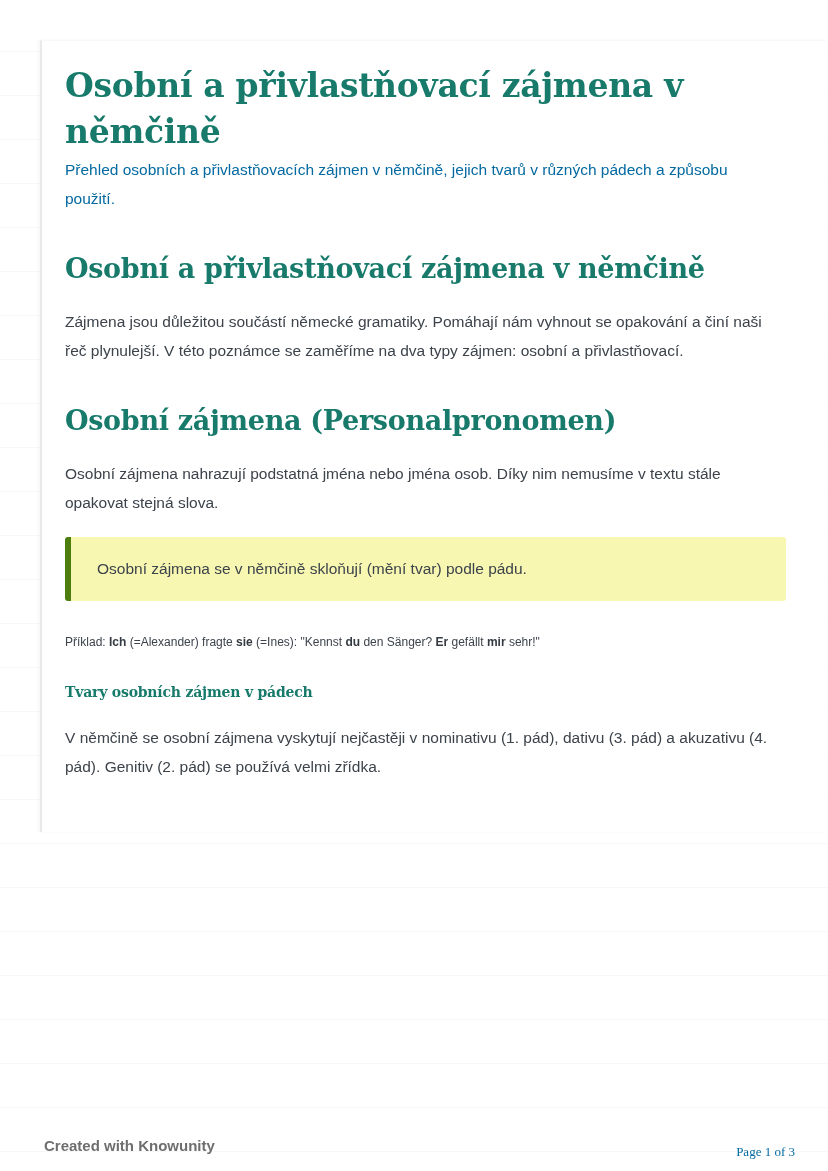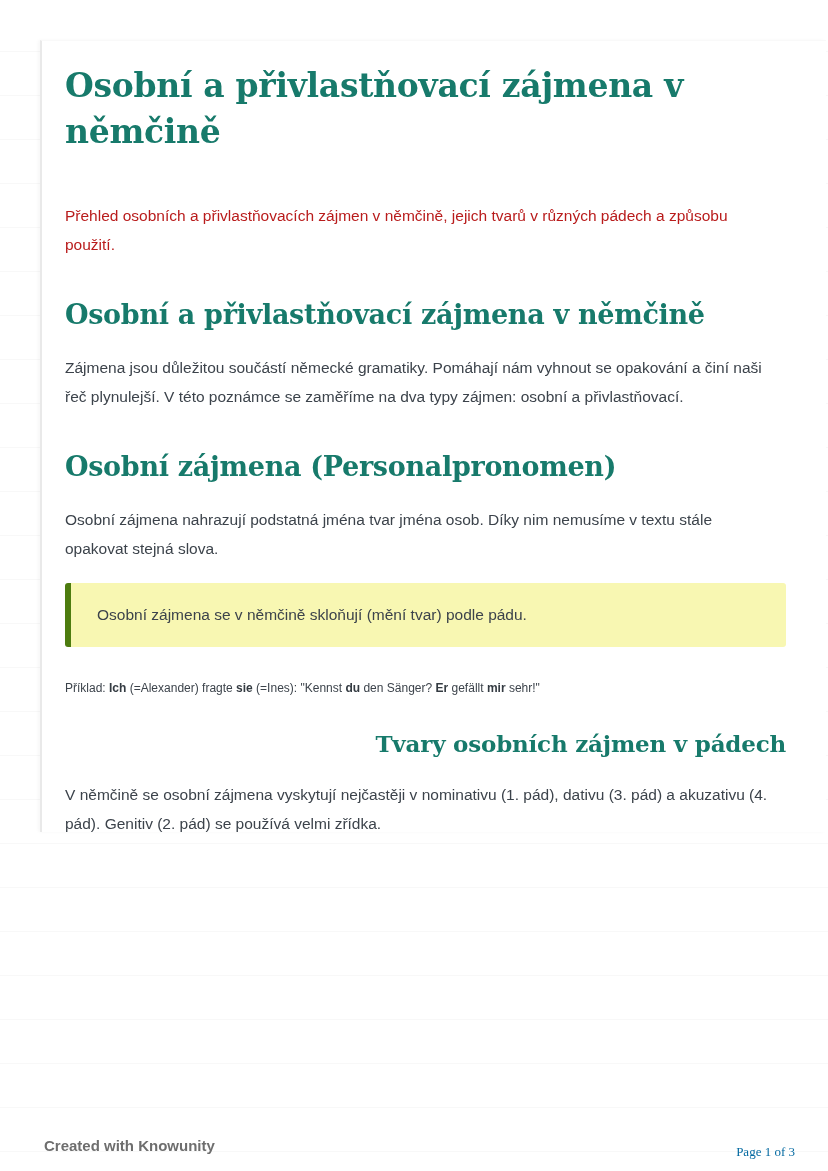--- a/index.html
+++ b/index.html
@@ -45,24 +45,23 @@
     font-family: "DejaVu Serif", serif;
     font-weight: 700;
     font-size: 33px;
     line-height: 1.4;
     letter-spacing: -0.3px;
     color: #177a6b;
     margin: 0 0 0 0;
     max-width: 710px;
   }
   .intro {
-    margin-top: 46px;
     font-size: 15.5px;
     line-height: 29px;
-    color: #b91c1c;
+    color: #0369a1;
     max-width: 712px;
   }
   .h2 {
     font-family: "DejaVu Serif", serif;
     font-weight: 700;
     font-size: 27px;
     letter-spacing: -0.3px;
     color: #177a6b;
     margin-top: 40px;
     max-width: 720px;
@@ -92,25 +91,24 @@
     margin-top: 27px;
     font-size: 12px;
     line-height: 29px;
     color: #3c434b;
     max-width: 712px;
   }
   .example b { font-weight: 700; color: #343b42; }
   .h3 {
     font-family: "DejaVu Serif", serif;
     font-weight: 700;
-    font-size: 23px;
+    font-size: 14px;
     letter-spacing: -0.2px;
     color: #177a6b;
     margin-top: 27px;
-    text-align: right;
   }
   .footer-left {
     position: absolute;
     left: 44px;
     top: 1137px;
     font-family: Liberation Sans, sans-serif;
     font-weight: 700;
     font-size: 15px;
     color: #6e6e6e;
   }
@@ -133,21 +131,21 @@
   <h1 class="main-title">Osobní a přivlastňovací zájmena v němčině</h1>
 
   <div class="intro">Přehled osobních a přivlastňovacích zájmen v němčině, jejich tvarů v různých pádech a způsobu použití.</div>
 
   <h2 class="h2">Osobní a přivlastňovací zájmena v němčině</h2>
 
   <div class="para">Zájmena jsou důležitou součástí německé gramatiky. Pomáhají nám vyhnout se opakování a činí naši řeč plynulejší. V této poznámce se zaměříme na dva typy zájmen: osobní a přivlastňovací.</div>
 
   <h2 class="h2">Osobní zájmena (Personalpronomen)</h2>
 
-  <div class="para">Osobní zájmena nahrazují podstatná jména tvar jména osob. Díky nim nemusíme v textu stále opakovat stejná slova.</div>
+  <div class="para">Osobní zájmena nahrazují podstatná jména nebo jména osob. Díky nim nemusíme v textu stále opakovat stejná slova.</div>
 
   <div class="callout">
     <div class="callout-text">Osobní zájmena se v němčině skloňují (mění tvar) podle pádu.</div>
   </div>
 
   <div class="example">
     <span>Příklad: </span><b>Ich</b><span> (=Alexander) fragte </span><b>sie</b><span> (=Ines): "Kennst </span><b>du</b><span> den Sänger? </span><b>Er</b><span> gefällt </span><b>mir</b><span> sehr!"</span>
   </div>
 
   <h3 class="h3">Tvary osobních zájmen v pádech</h3>

